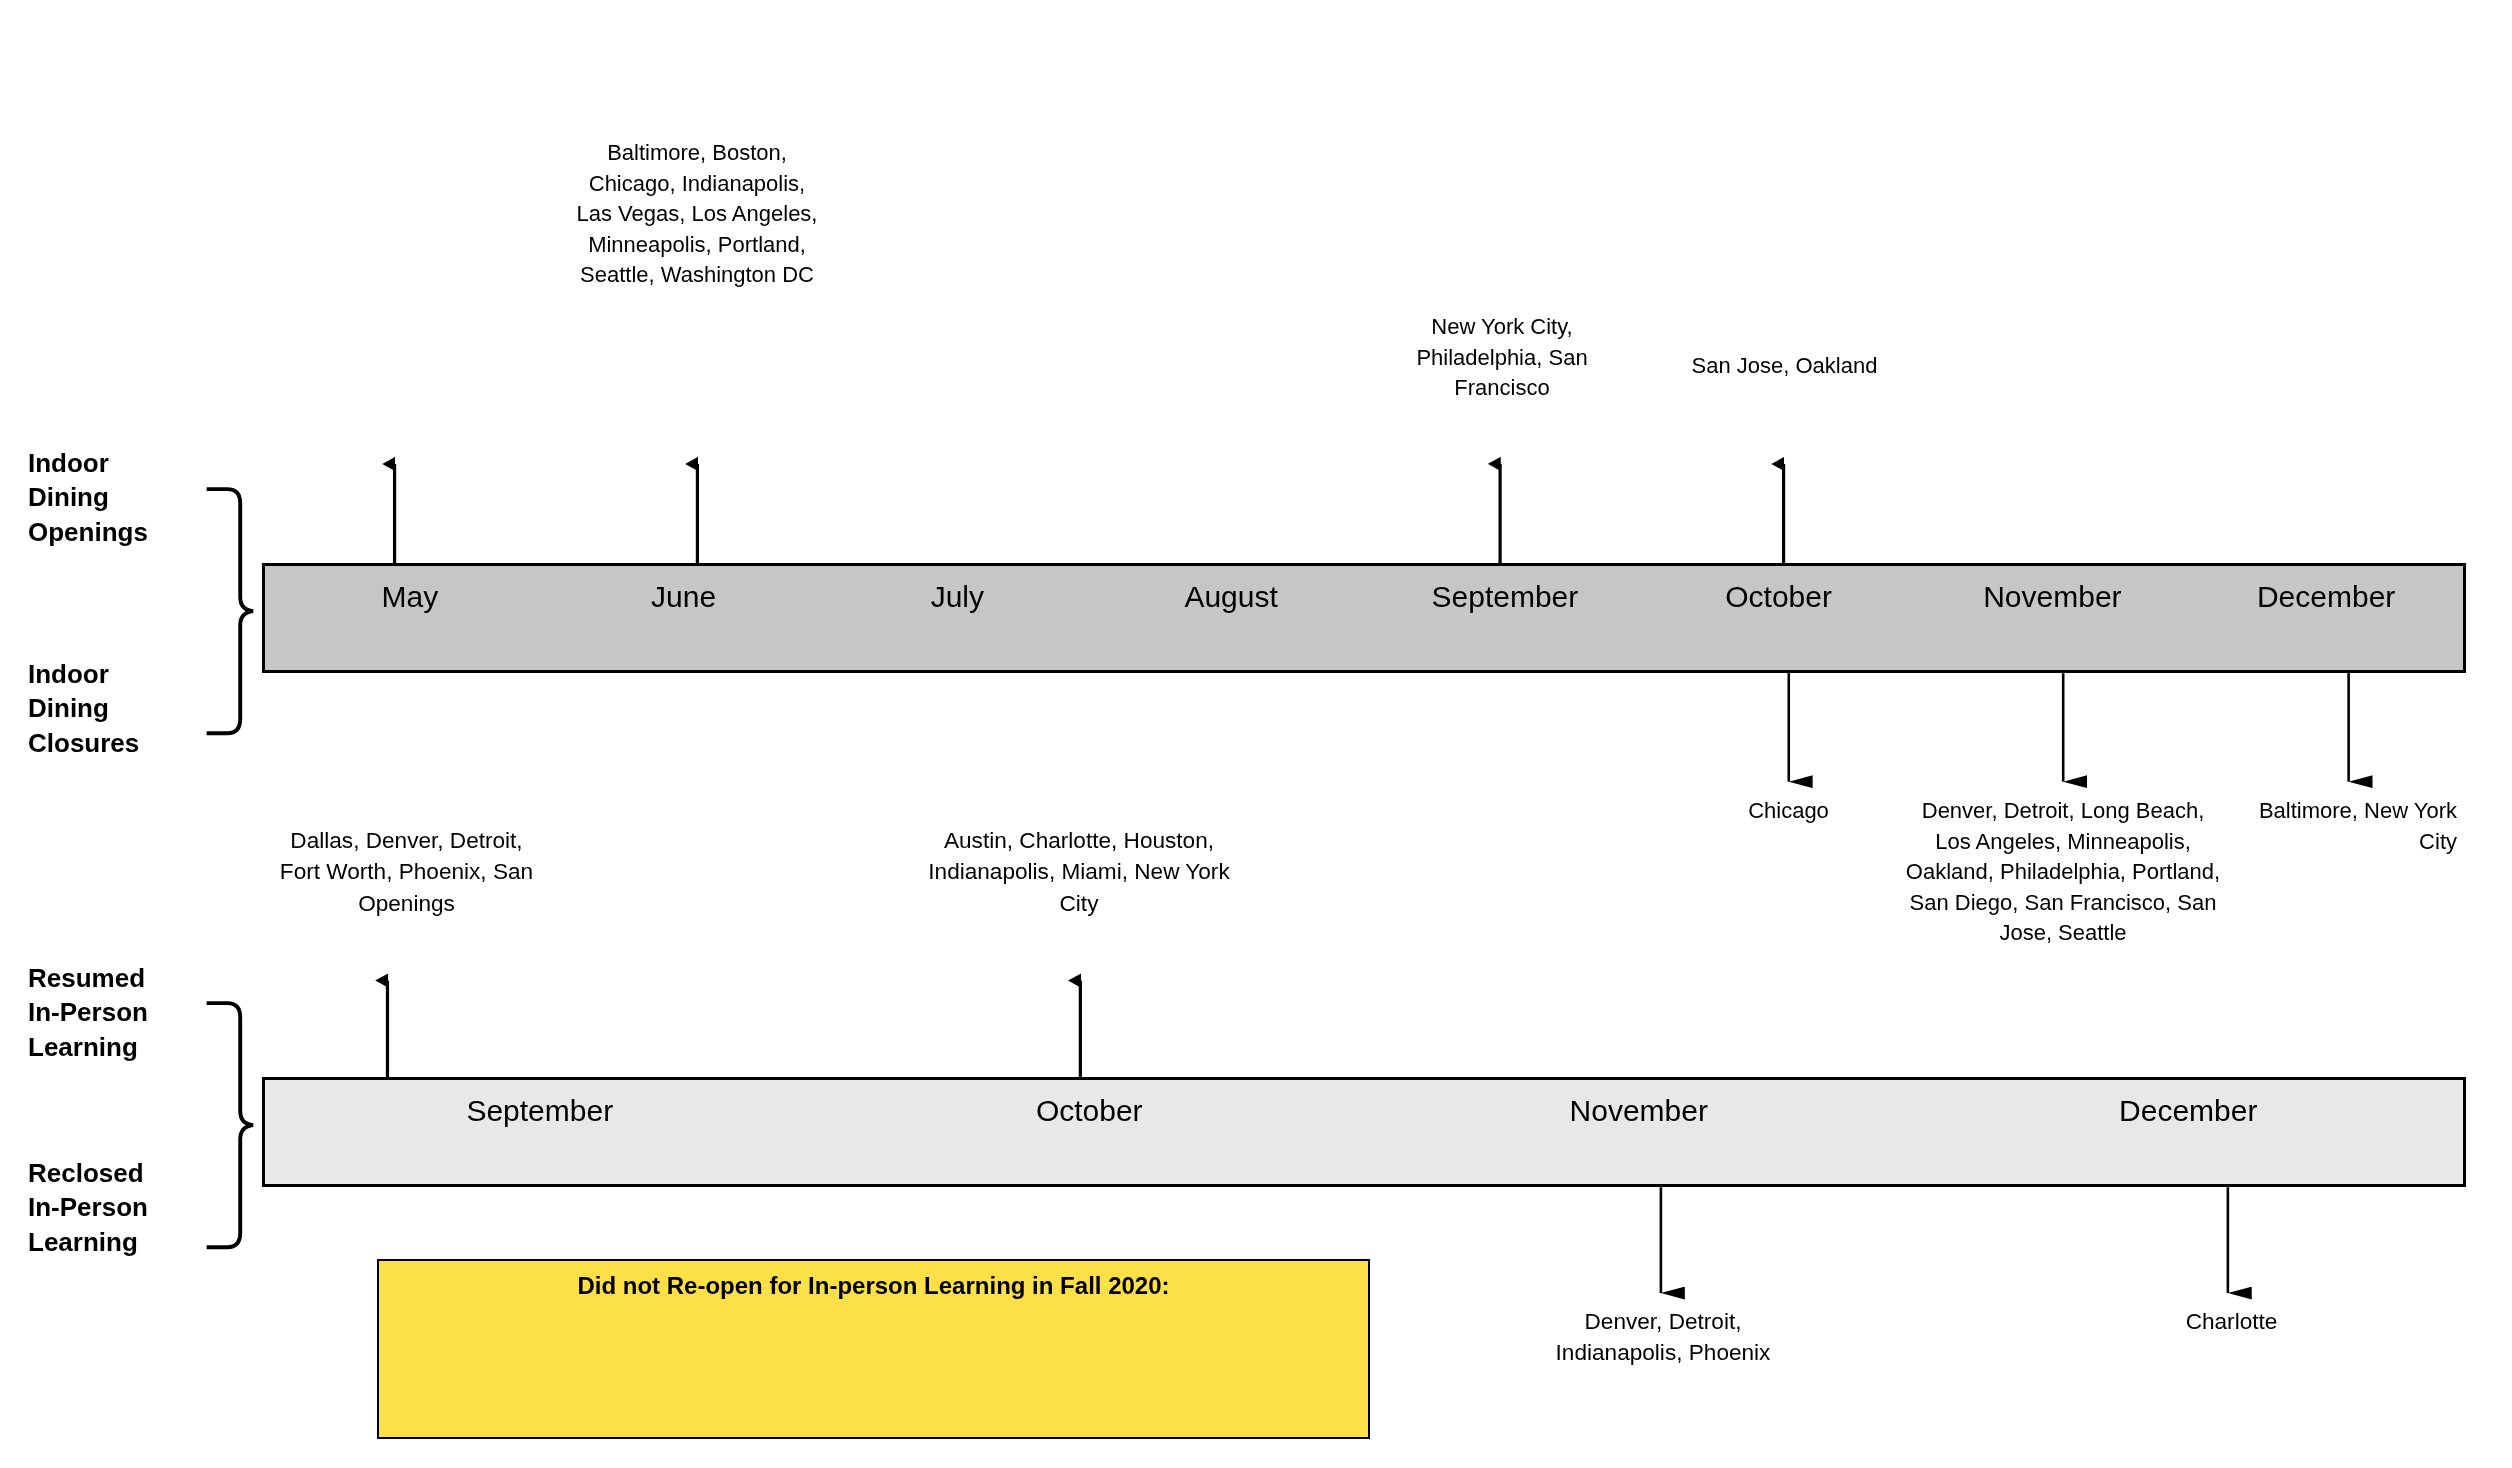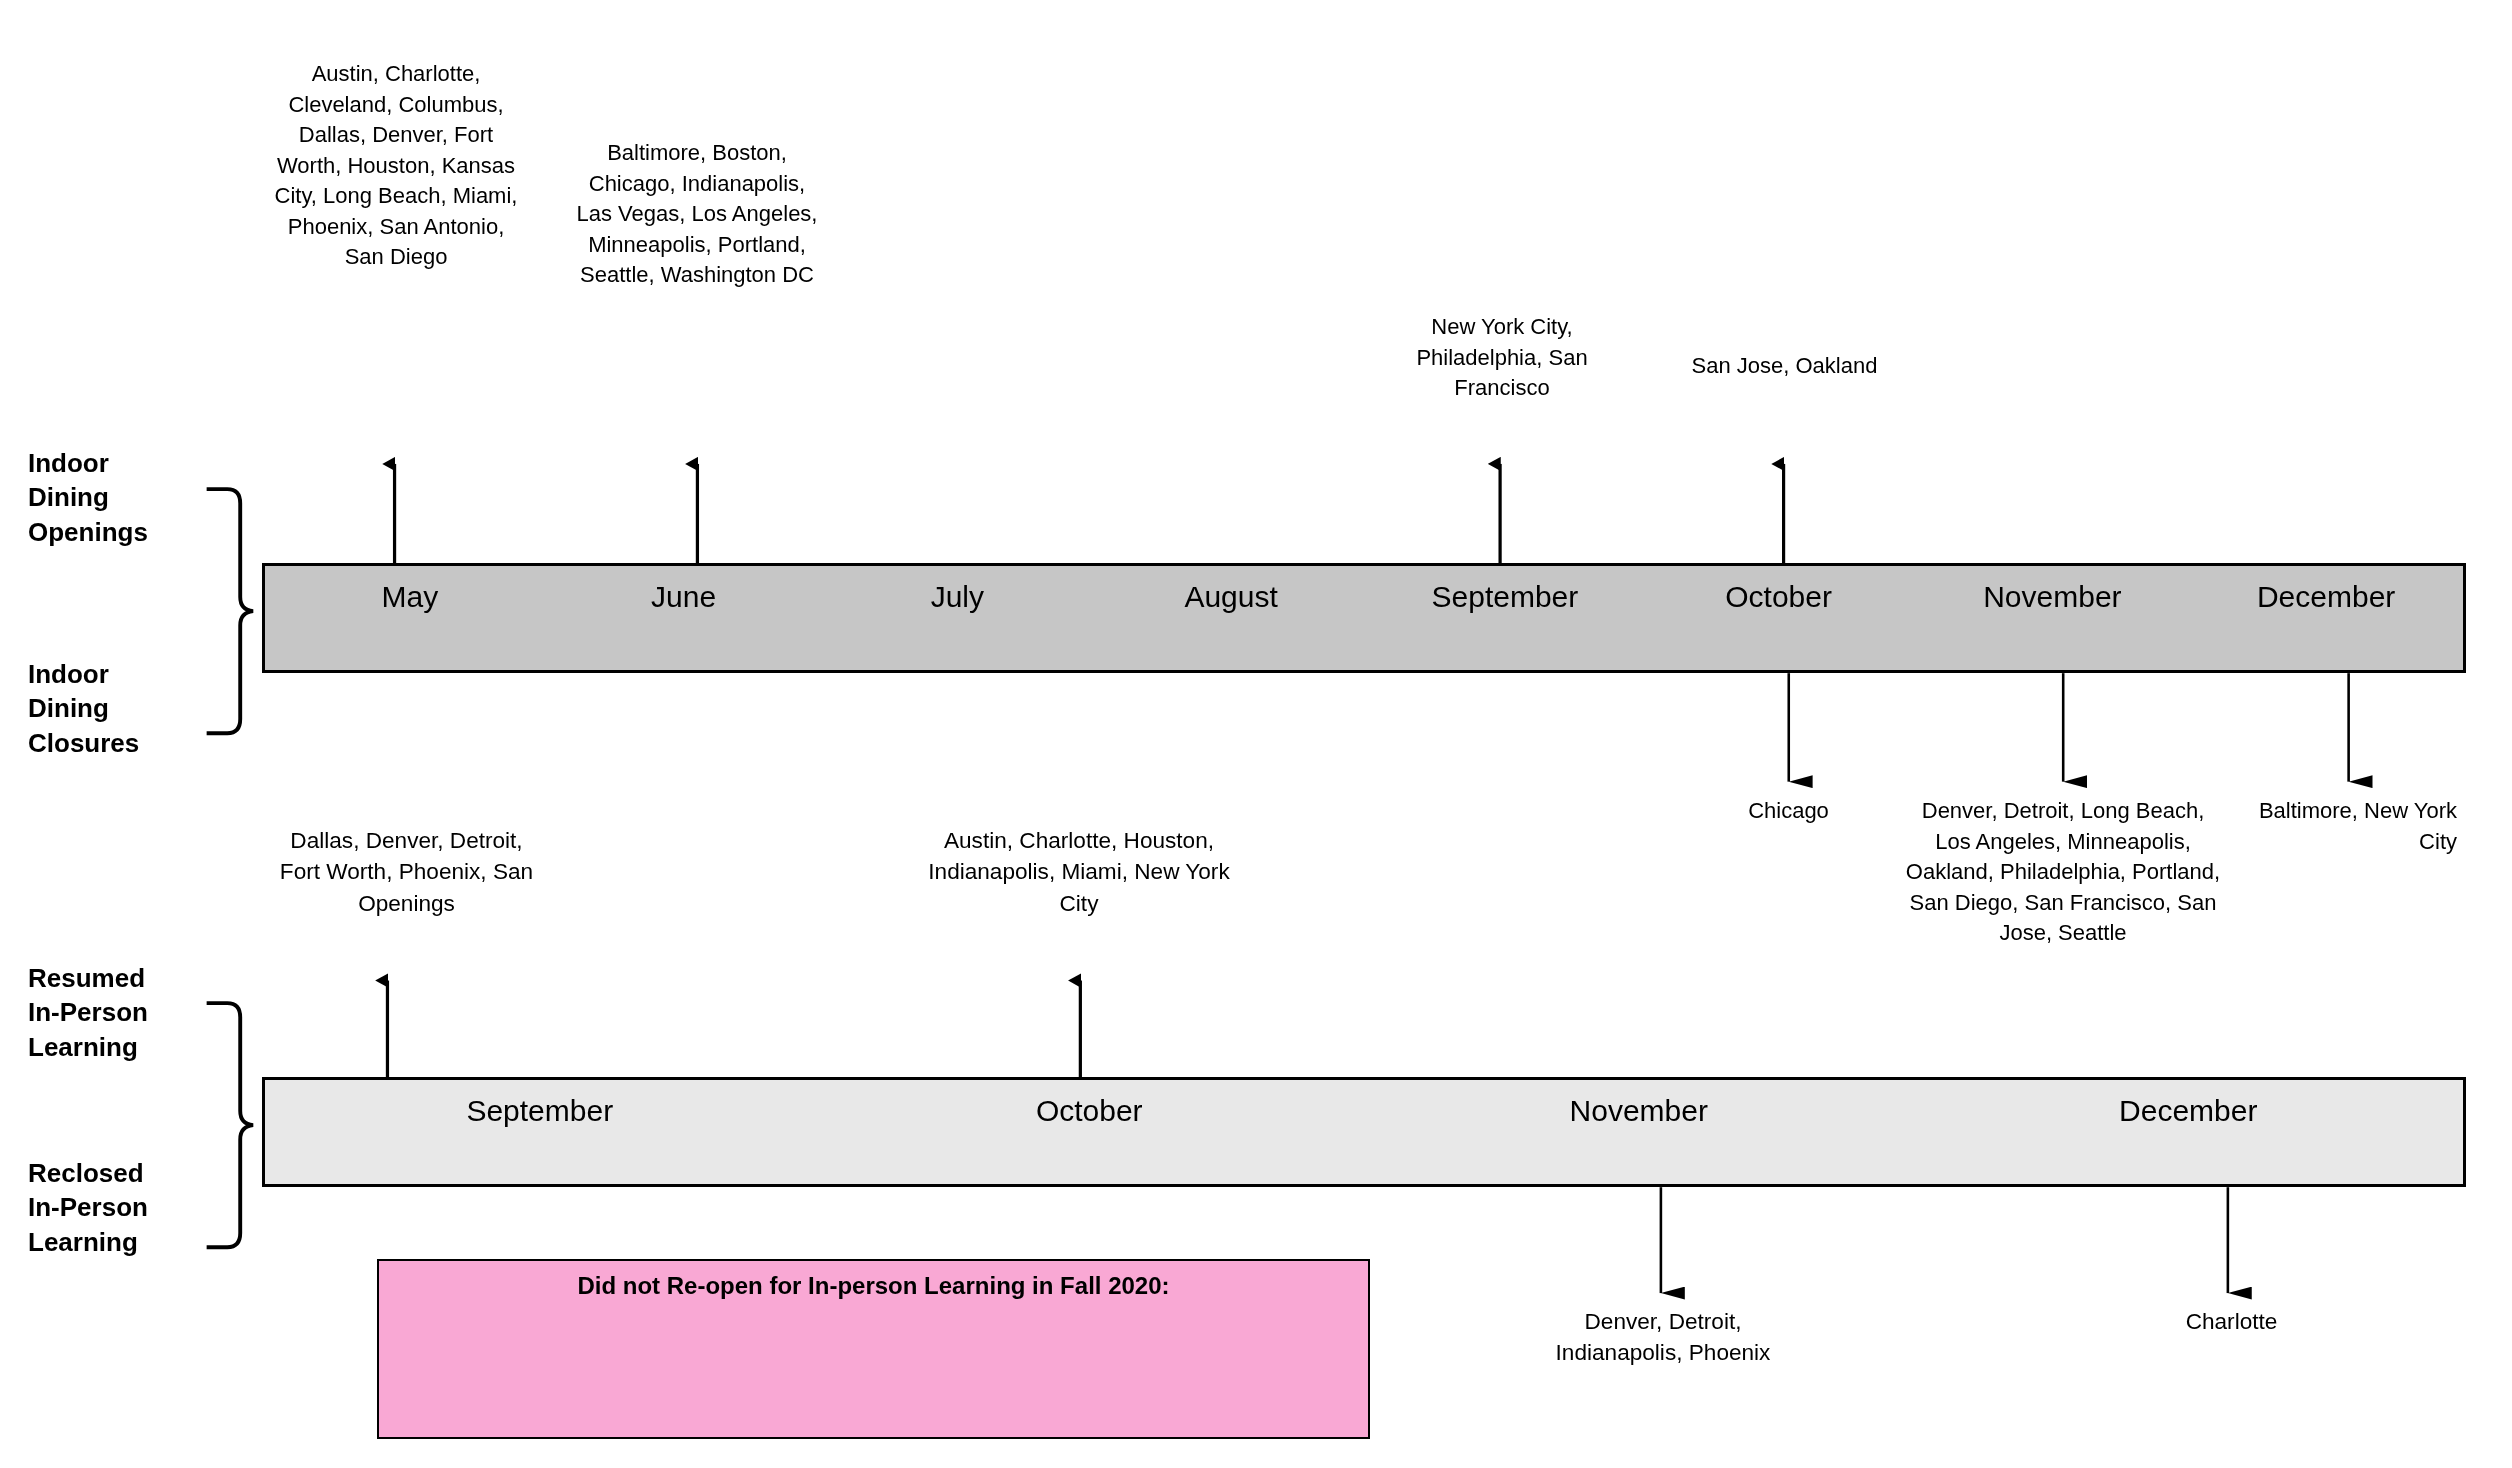--- a/index.html
+++ b/index.html
@@ -51,21 +51,21 @@
   }
   .ann-2{font-size:22.6px;}
 
   
   #arrows{position:absolute;left:0;top:0;width:2512px;height:1469px;pointer-events:none;}
 
   
   .info-box{
     box-sizing:border-box;
     border:2.6px solid #000;
-    background:#f9a8d4;
+    background:#fde047;
     padding:9px 17px 13px 17px;
     text-align:center;
   }
   .info-title{
     font-weight:bold;
     font-size:24px;
     line-height:1.34;
     margin-bottom:2.6px;
   }
   .info-body{
@@ -101,21 +101,20 @@
     <line x1="3195" y1="1042" x2="3195" y2="1210" stroke="#000" stroke-width="4" marker-end="url(#arrowDown)"></line>
     <line x1="3637" y1="1042" x2="3637" y2="1210" stroke="#000" stroke-width="4" marker-end="url(#arrowDown)"></line>
 
     <line x1="600" y1="1668" x2="600" y2="1518" stroke="#000" stroke-width="5" marker-end="url(#arrowUp)"></line>
     <line x1="1673" y1="1668" x2="1673" y2="1518" stroke="#000" stroke-width="5" marker-end="url(#arrowUp)"></line>
 
     <line x1="2572" y1="1838" x2="2572" y2="2002" stroke="#000" stroke-width="4" marker-end="url(#arrowDown)"></line>
     <line x1="3450" y1="1838" x2="3450" y2="2002" stroke="#000" stroke-width="4" marker-end="url(#arrowDown)"></line>
   </svg>
 
-  <div class="abs ann" style="left:270px;top:59px;width:252px;">Austin, Charlotte, Cleveland, Columbus, Dallas, Denver, Fort Worth, Houston, Kansas City, Long Beach, Miami, Phoenix, San Antonio, San Diego</div>
 
   <div class="abs ann" style="left:568px;top:138px;width:258px;">Baltimore, Boston, Chicago, Indianapolis, Las Vegas, Los Angeles, Minneapolis, Portland, Seattle, Washington DC</div>
 
   <div class="abs ann" style="left:1392px;top:312px;width:220px;">New York City, Philadelphia, San Francisco</div>
 
   <div class="abs ann" style="left:1686px;top:351px;width:197px;">San Jose, Oakland</div>
 
   <div class="abs side-label" style="left:28px;top:446px;width:181px;">Indoor
 Dining
 Openings</div>

